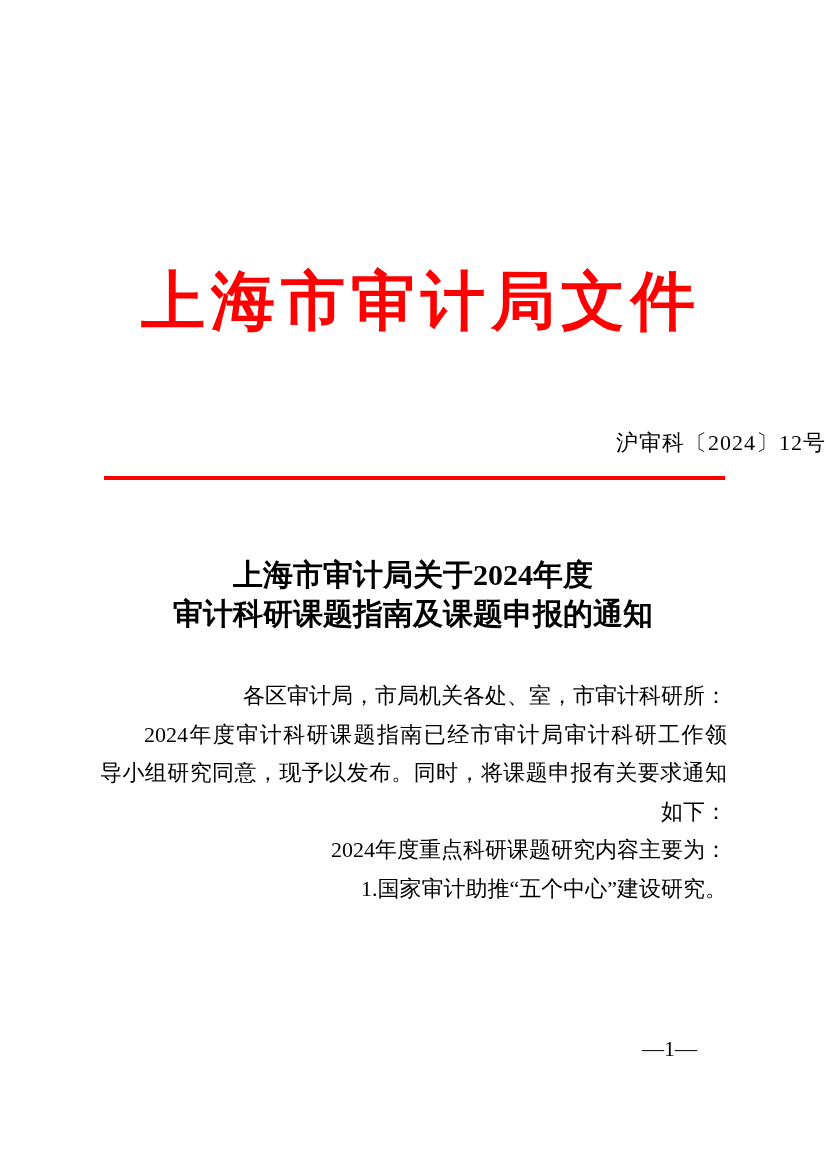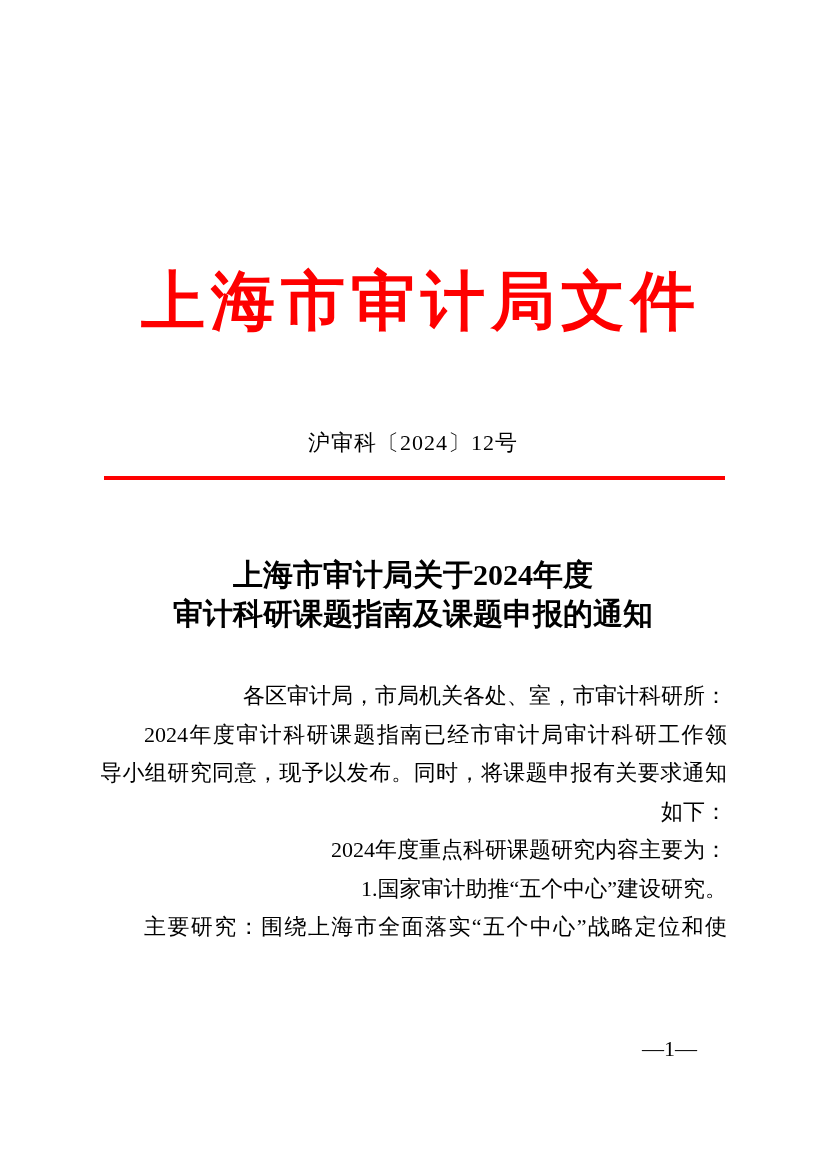--- a/index.html
+++ b/index.html
@@ -33,21 +33,21 @@
     color: var(--accent-red, #fe0000);
     white-space: nowrap;
   }
 
   
   .doc-number {
     position: absolute;
     top: 428px;
     left: 0;
     width: 100%;
-    text-align: center;
+    text-align: right;
     font-size: 22px;
     line-height: 30px;
     letter-spacing: 1px;
     white-space: nowrap;
   }
 
   
   .red-rule {
     position: absolute;
     top: 476px;
@@ -127,18 +127,17 @@
     <div>审计科研课题指南及课题申报的通知</div>
   </div>
 
   <div class="body-block">
     <div class="body-line">各区审计局，市局机关各处、室，市审计科研所：</div>
     <div class="body-line indent fill">2024年度审计科研课题指南已经市审计局审计科研工作领</div>
     <div class="body-line fill">导小组研究同意，现予以发布。同时，将课题申报有关要求通知</div>
     <div class="body-line">如下：</div>
     <div class="body-line indent">2024年度重点科研课题研究内容主要为：</div>
     <div class="body-line indent">1.国家审计助推“五个中心”建设研究。</div>
-    <div class="body-line indent fill">主要研究：围绕上海市全面落实“五个中心”战略定位和使</div>
   </div>
 
   <div class="page-number">—1—</div>
 
 </div>
 
 </body></html>

